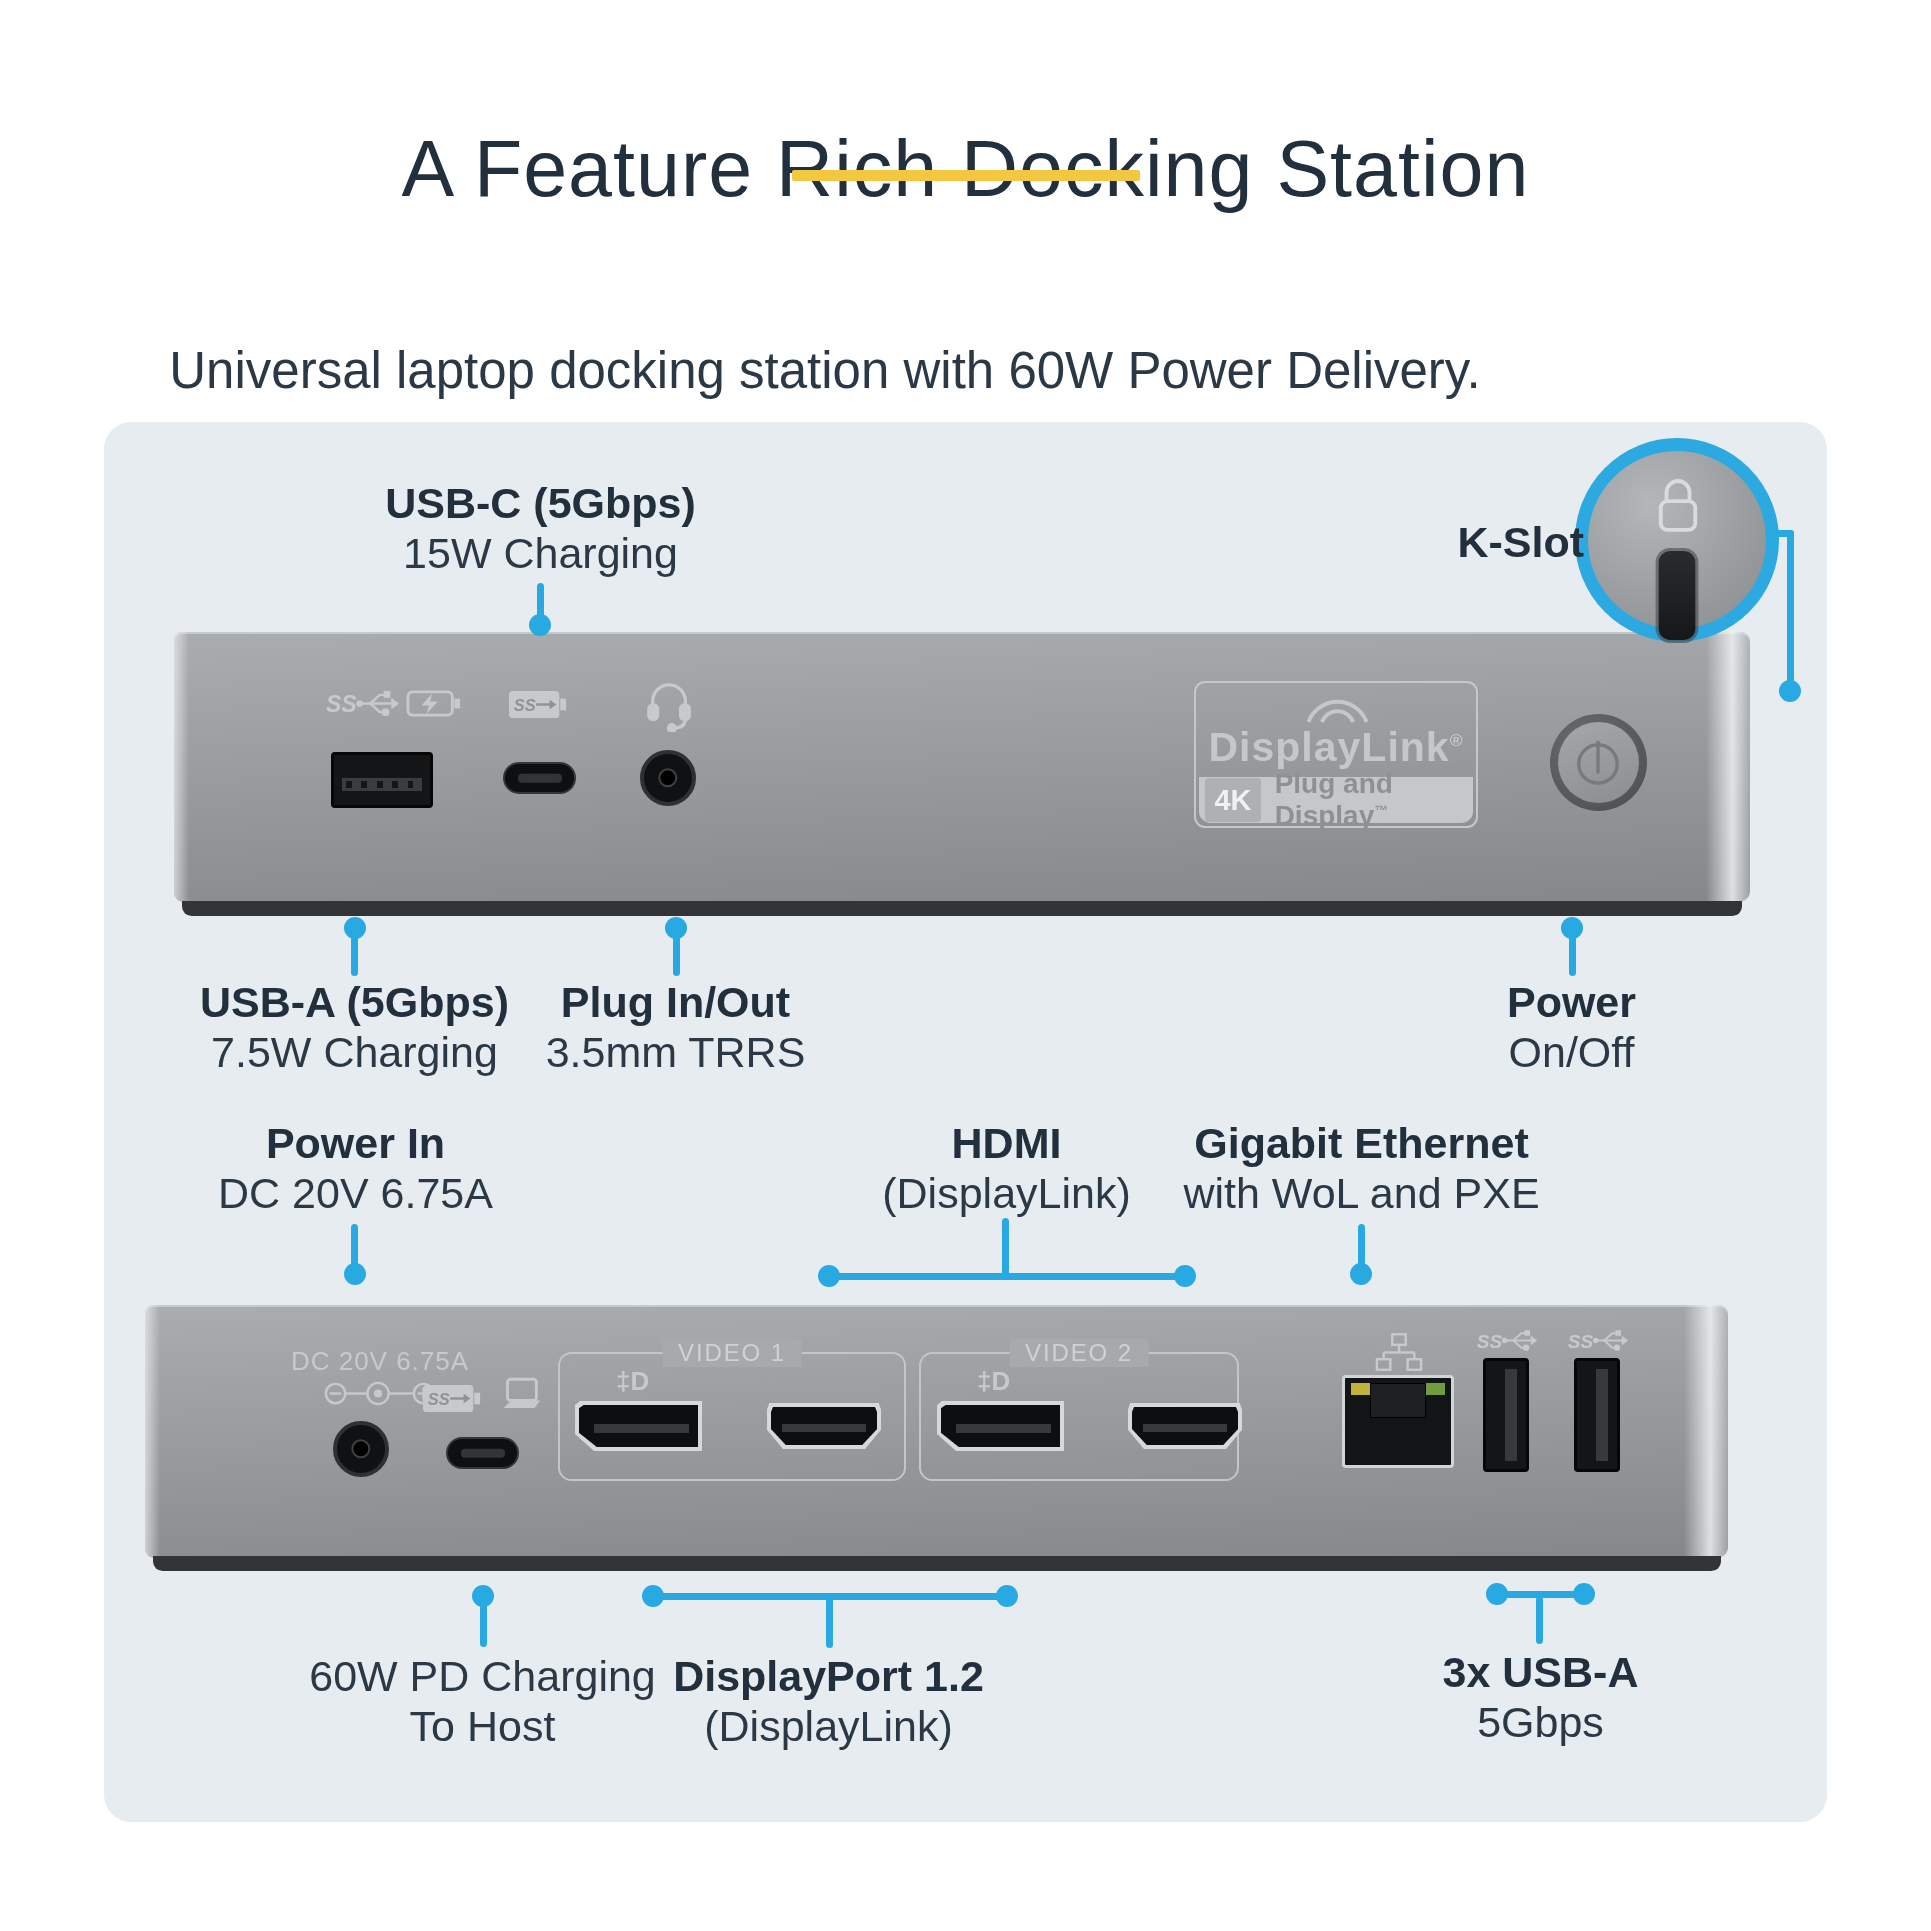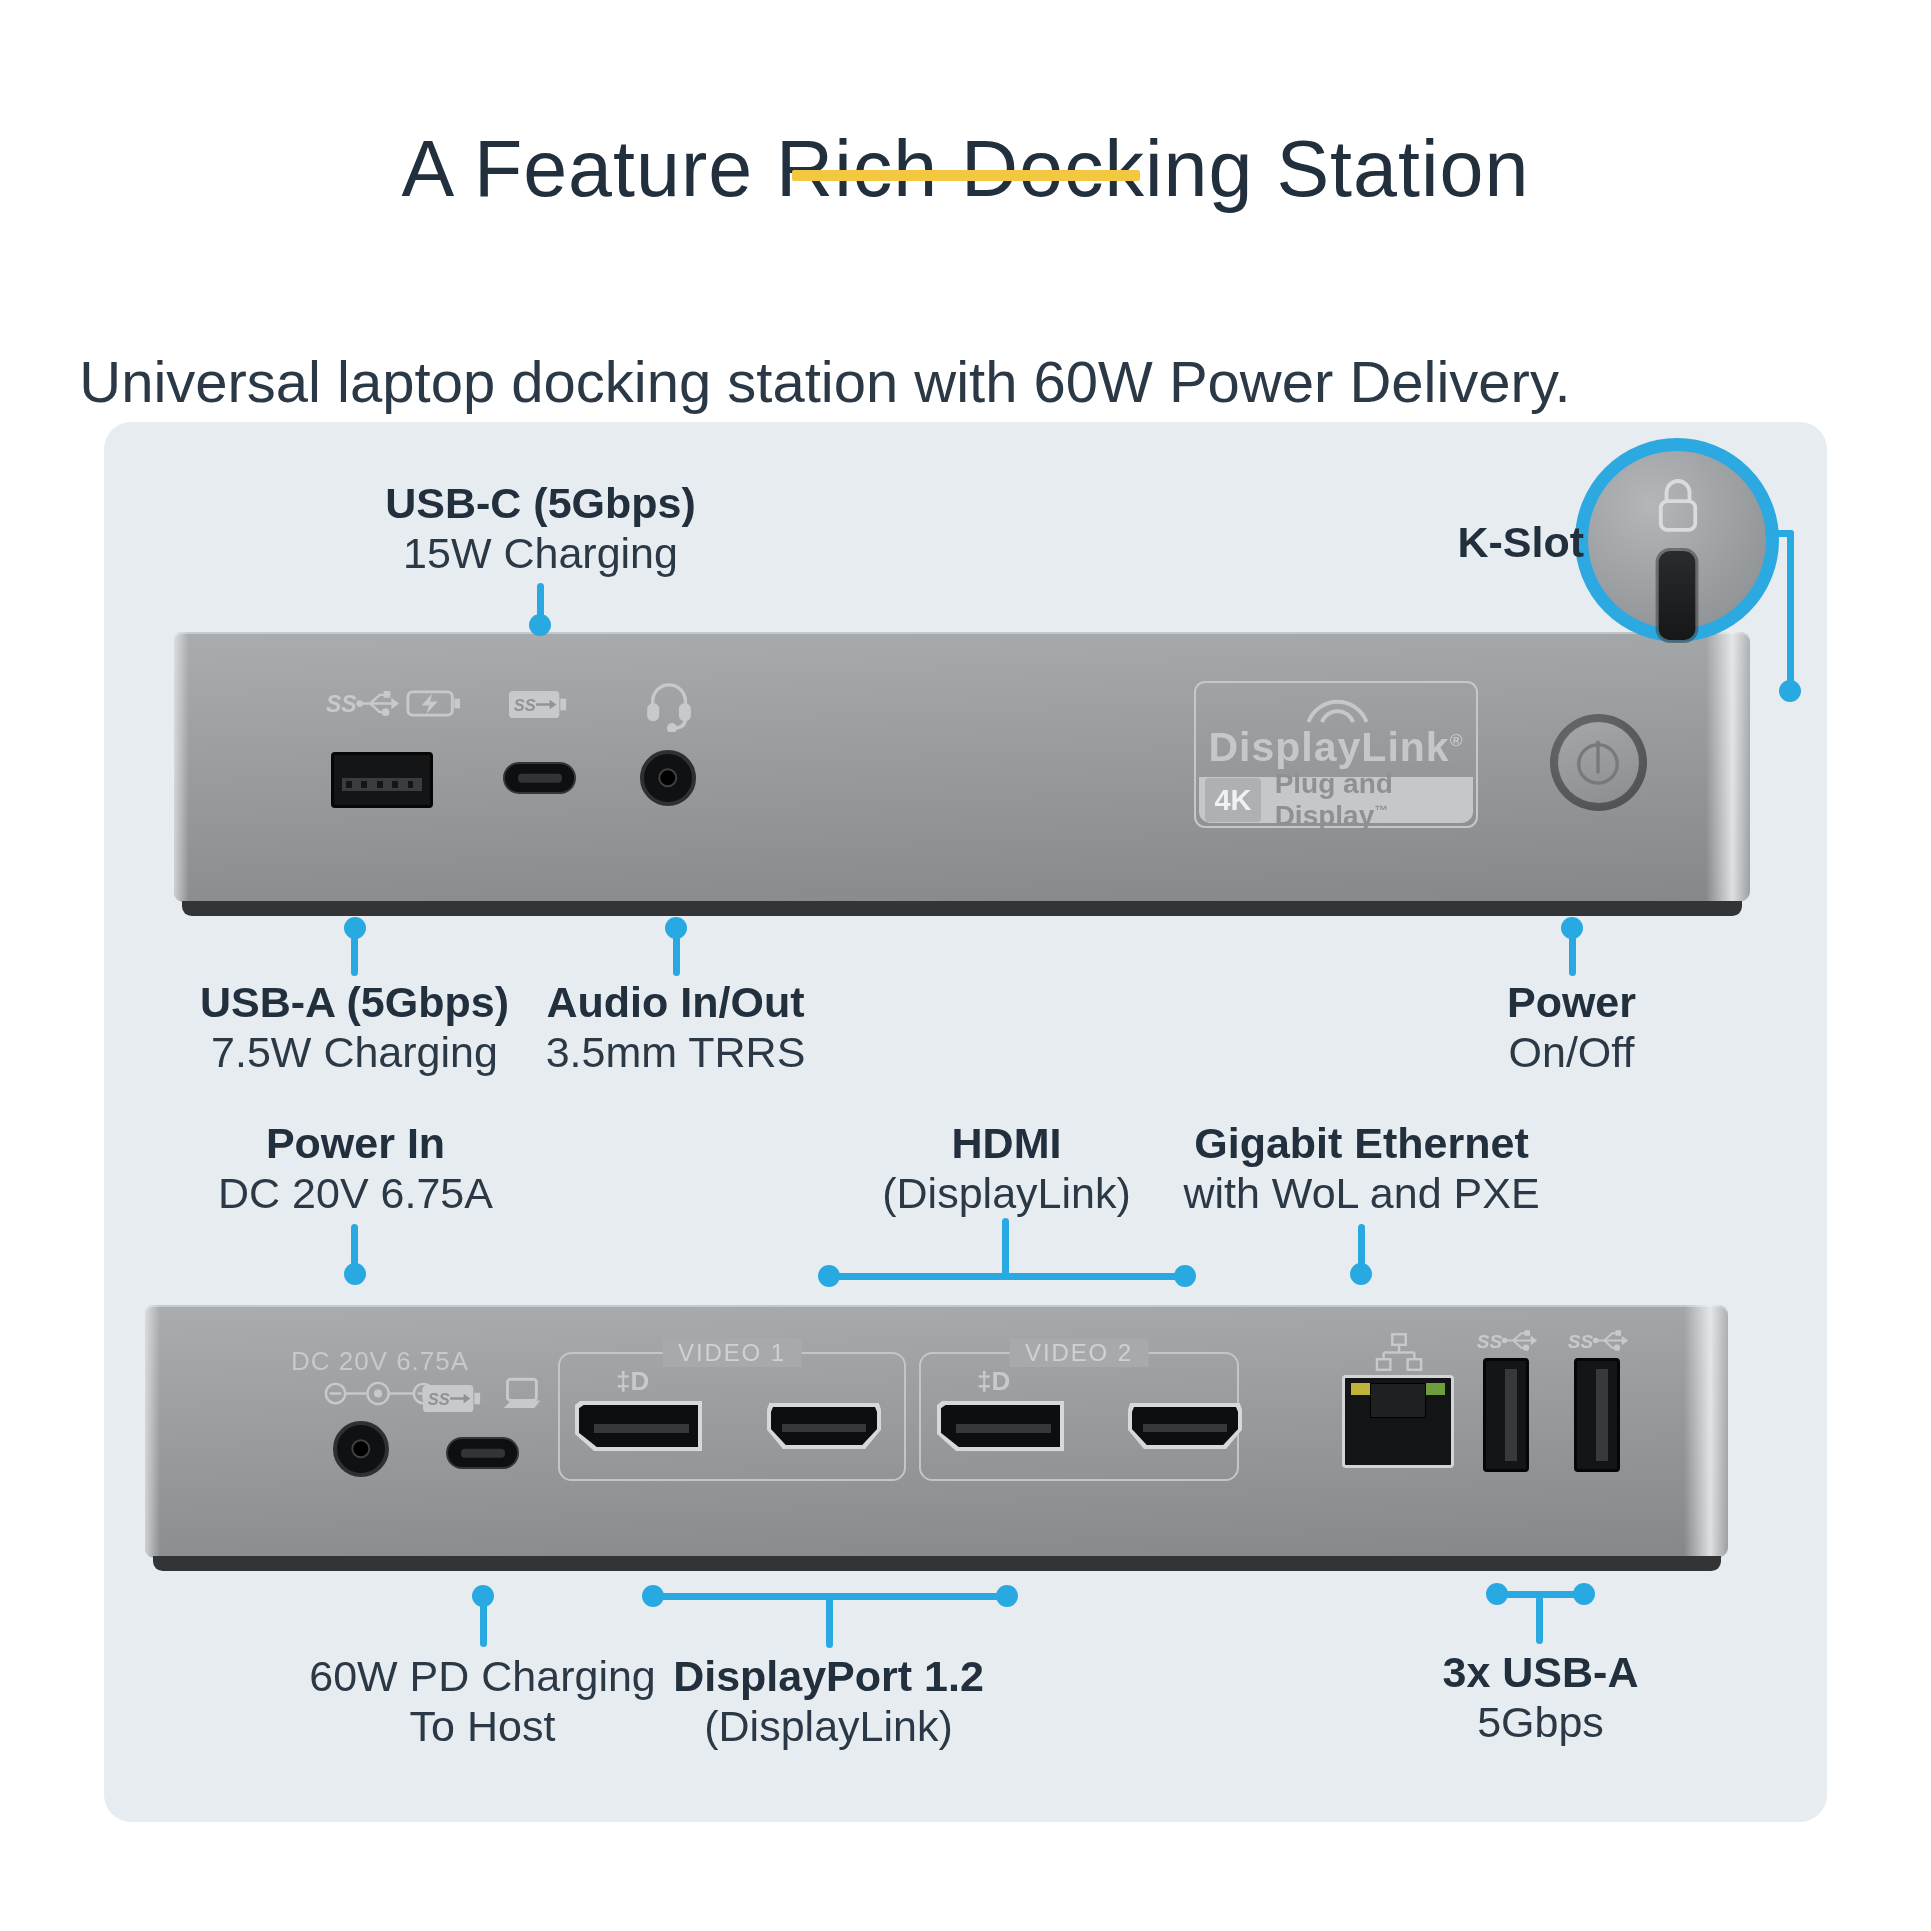--- a/index.html
+++ b/index.html
@@ -1,21 +1,21 @@
 <!DOCTYPE html>
 <html><head>
 <meta charset="utf-8">
 <style>
   html,body{margin:0;padding:0;background:#ffffff;}
   body{width:1931px;height:1931px;position:relative;font-family:"Liberation Sans","DejaVu Sans",sans-serif;overflow:hidden;}
   .abs{position:absolute;}
   
   .title{left:0;top:70px;width:1931px;text-align:center;font-size:79px;font-weight:300;letter-spacing:1px;color:#22303e;}
   .divider{left:792px;top:170px;width:348px;height:10.6px;background:#F3C73F;border-radius:1.9px;}
-  .subtitle{left:0;top:290px;width:1650px;text-align:center;font-size:58px;font-weight:300;color:#2b3946;}
+  .subtitle{left:0;top:290px;width:1650px;text-align:center;font-size:51px;font-weight:300;color:#2b3946;}
   
   .card{left:104px;top:422px;width:1723px;height:1400px;background:#e7ecf1;border-radius:27px;}
   
   .dock{background:linear-gradient(178deg,#aaadb0 0%,#9da0a3 35%,#909396 70%,#85888b 100%);border-radius:7.7px 9.7px 11.6px 9.7px;box-shadow:inset 0 1.9px 0 rgba(255,255,255,.35);}
   .dock::after{content:"";position:absolute;right:0;top:0;bottom:0;width:44px;background:linear-gradient(90deg,rgba(255,255,255,0),rgba(246,248,249,.78) 60%,rgba(190,193,195,.4));border-radius:0 9.7px 9.7px 0;}
   .dock::before{content:"";position:absolute;left:0;top:0;bottom:0;width:15.4px;background:linear-gradient(90deg,rgba(250,251,252,.6),rgba(255,255,255,0));border-radius:7.7px 0 0 9.7px;}
   .dock-base{background:#323436;border-radius:0 0 9.7px 9.7px;}
   .engraved{color:#c7c9cb;}
   
   .co{ text-align:center;color:#22303e;}
@@ -177,21 +177,21 @@
 <div class="abs co-dot" style="left:344px;top:917px;"></div>
 <div class="abs co-line" style="left:351px;top:935px;width:6.8px;height:41px;"></div>
 <div class="abs co" style="left:113px;top:977px;width:483px;">
   <div class="l1">USB-A (5Gbps)</div>
   <div class="l2">7.5W Charging</div>
 </div>
 
 <div class="abs co-dot" style="left:665px;top:917px;"></div>
 <div class="abs co-line" style="left:673px;top:935px;width:6.8px;height:41px;"></div>
 <div class="abs co" style="left:434px;top:977px;width:483px;">
-  <div class="l1">Audio In/Out</div>
+  <div class="l1">Plug In/Out</div>
   <div class="l2">3.5mm TRRS</div>
 </div>
 
 <div class="abs co-dot" style="left:1561px;top:917px;"></div>
 <div class="abs co-line" style="left:1569px;top:935px;width:6.8px;height:41px;"></div>
 <div class="abs co" style="left:1330px;top:977px;width:483px;">
   <div class="l1">Power</div>
   <div class="l2">On/Off</div>
 </div>
 

